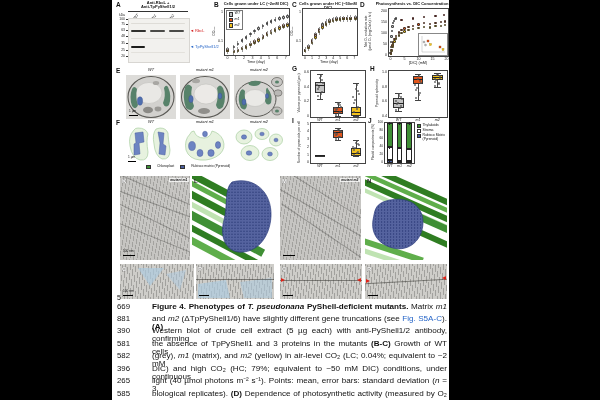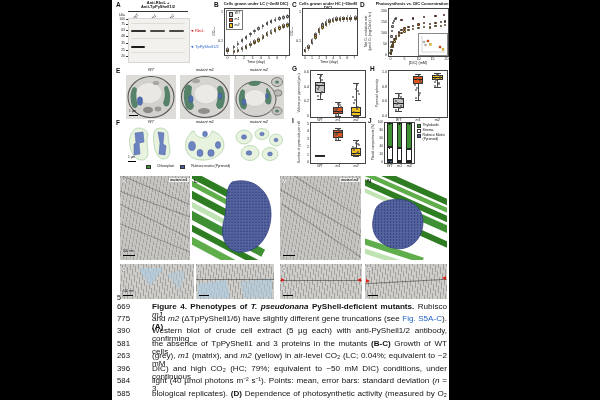--- a/index.html
+++ b/index.html
@@ -815,31 +815,31 @@
     <div class="pl-img" style="left:2px;top:1.5px;">R</div>
     <div class="midline" style="top:17px;transform:rotate(-3deg);"></div>
     <div class="redarrow-l" style="left:1px;top:15px;"></div>
     <div class="redarrow-r" style="right:1px;top:12px;"></div>
     <div class="sbar" style="left:3px;bottom:3px;width:10px;"></div>
   </div>
 
   <div class="cap-num" style="top:294px;font-size:7px;">5</div>
   <div id="caption">
         <div class="cap-num" style="top: 302.5px;">669</div>
-        <div class="cap-line" style="top: 302.5px;"><span class="seg-b">Figure 4. Phenotypes of </span><span class="seg-b seg-i">T. pseudonana</span><span class="seg-b"> PyShell-deficient mutants.</span><span> Rubisco </span><span class="seg-i">m1</span></div>
-        <div class="cap-num" style="top: 314.95px;">775</div>
+        <div class="cap-line" style="top: 302.5px;"><span class="seg-b">Figure 4. Phenotypes of </span><span class="seg-b seg-i">T. pseudonana</span><span class="seg-b"> PyShell-deficient mutants.</span><span> Matrix </span><span class="seg-i">m1</span></div>
+        <div class="cap-num" style="top: 314.95px;">881</div>
         <div class="cap-line" style="top: 314.95px;"><span>and </span><span class="seg-i">m2</span><span> (ΔTpPyShell1/6) have slightly different gene truncations (see </span><span style="color: rgb(39, 102, 200);">Fig. S5A-C</span><span>). </span><span class="seg-b">(A)</span></div>
         <div class="cap-num" style="top: 327.4px;">390</div>
         <div class="cap-line" style="top: 327.4px;"><span>Western blot of crude cell extract (5 µg each) with anti-PyShell1/2 antibody, confirming</span></div>
         <div class="cap-num" style="top: 339.85px;">581</div>
         <div class="cap-line" style="top: 339.85px;"><span>the absence of TpPyShell1 and 3 proteins in the mutants </span><span class="seg-b">(B-C)</span><span> Growth of WT cells</span></div>
-        <div class="cap-num" style="top: 352.3px;">263</div>
+        <div class="cap-num" style="top: 352.3px;">582</div>
         <div class="cap-line" style="top: 352.3px;"><span>(grey), </span><span class="seg-i">m1</span><span> (matrix), and </span><span class="seg-i">m2</span><span> (yellow) in air-level CO₂ (LC; 0.04%; equivalent to ~2 mM</span></div>
         <div class="cap-num" style="top: 364.75px;">396</div>
         <div class="cap-line" style="top: 364.75px;"><span>DIC) and high CO₂ (HC; 79%; equivalent to ~50 mM DIC) conditions, under continuous</span></div>
-        <div class="cap-num" style="top: 377.2px;">584</div>
+        <div class="cap-num" style="top: 377.2px;">265</div>
         <div class="cap-line" style="top: 377.2px;"><span>light (40 µmol photons m⁻² s⁻¹). Points: mean, error bars: standard deviation (</span><span class="seg-i">n</span><span> = 3,</span></div>
         <div class="cap-num" style="top: 389.65px;">585</div>
         <div class="cap-line" style="top: 389.65px;"><span>biological replicates). </span><span class="seg-b">(D)</span><span> Dependence of photosynthetic activity (measured by O₂</span></div>
       </div>
 
  </div>
 </div>
 
 </body></html>

